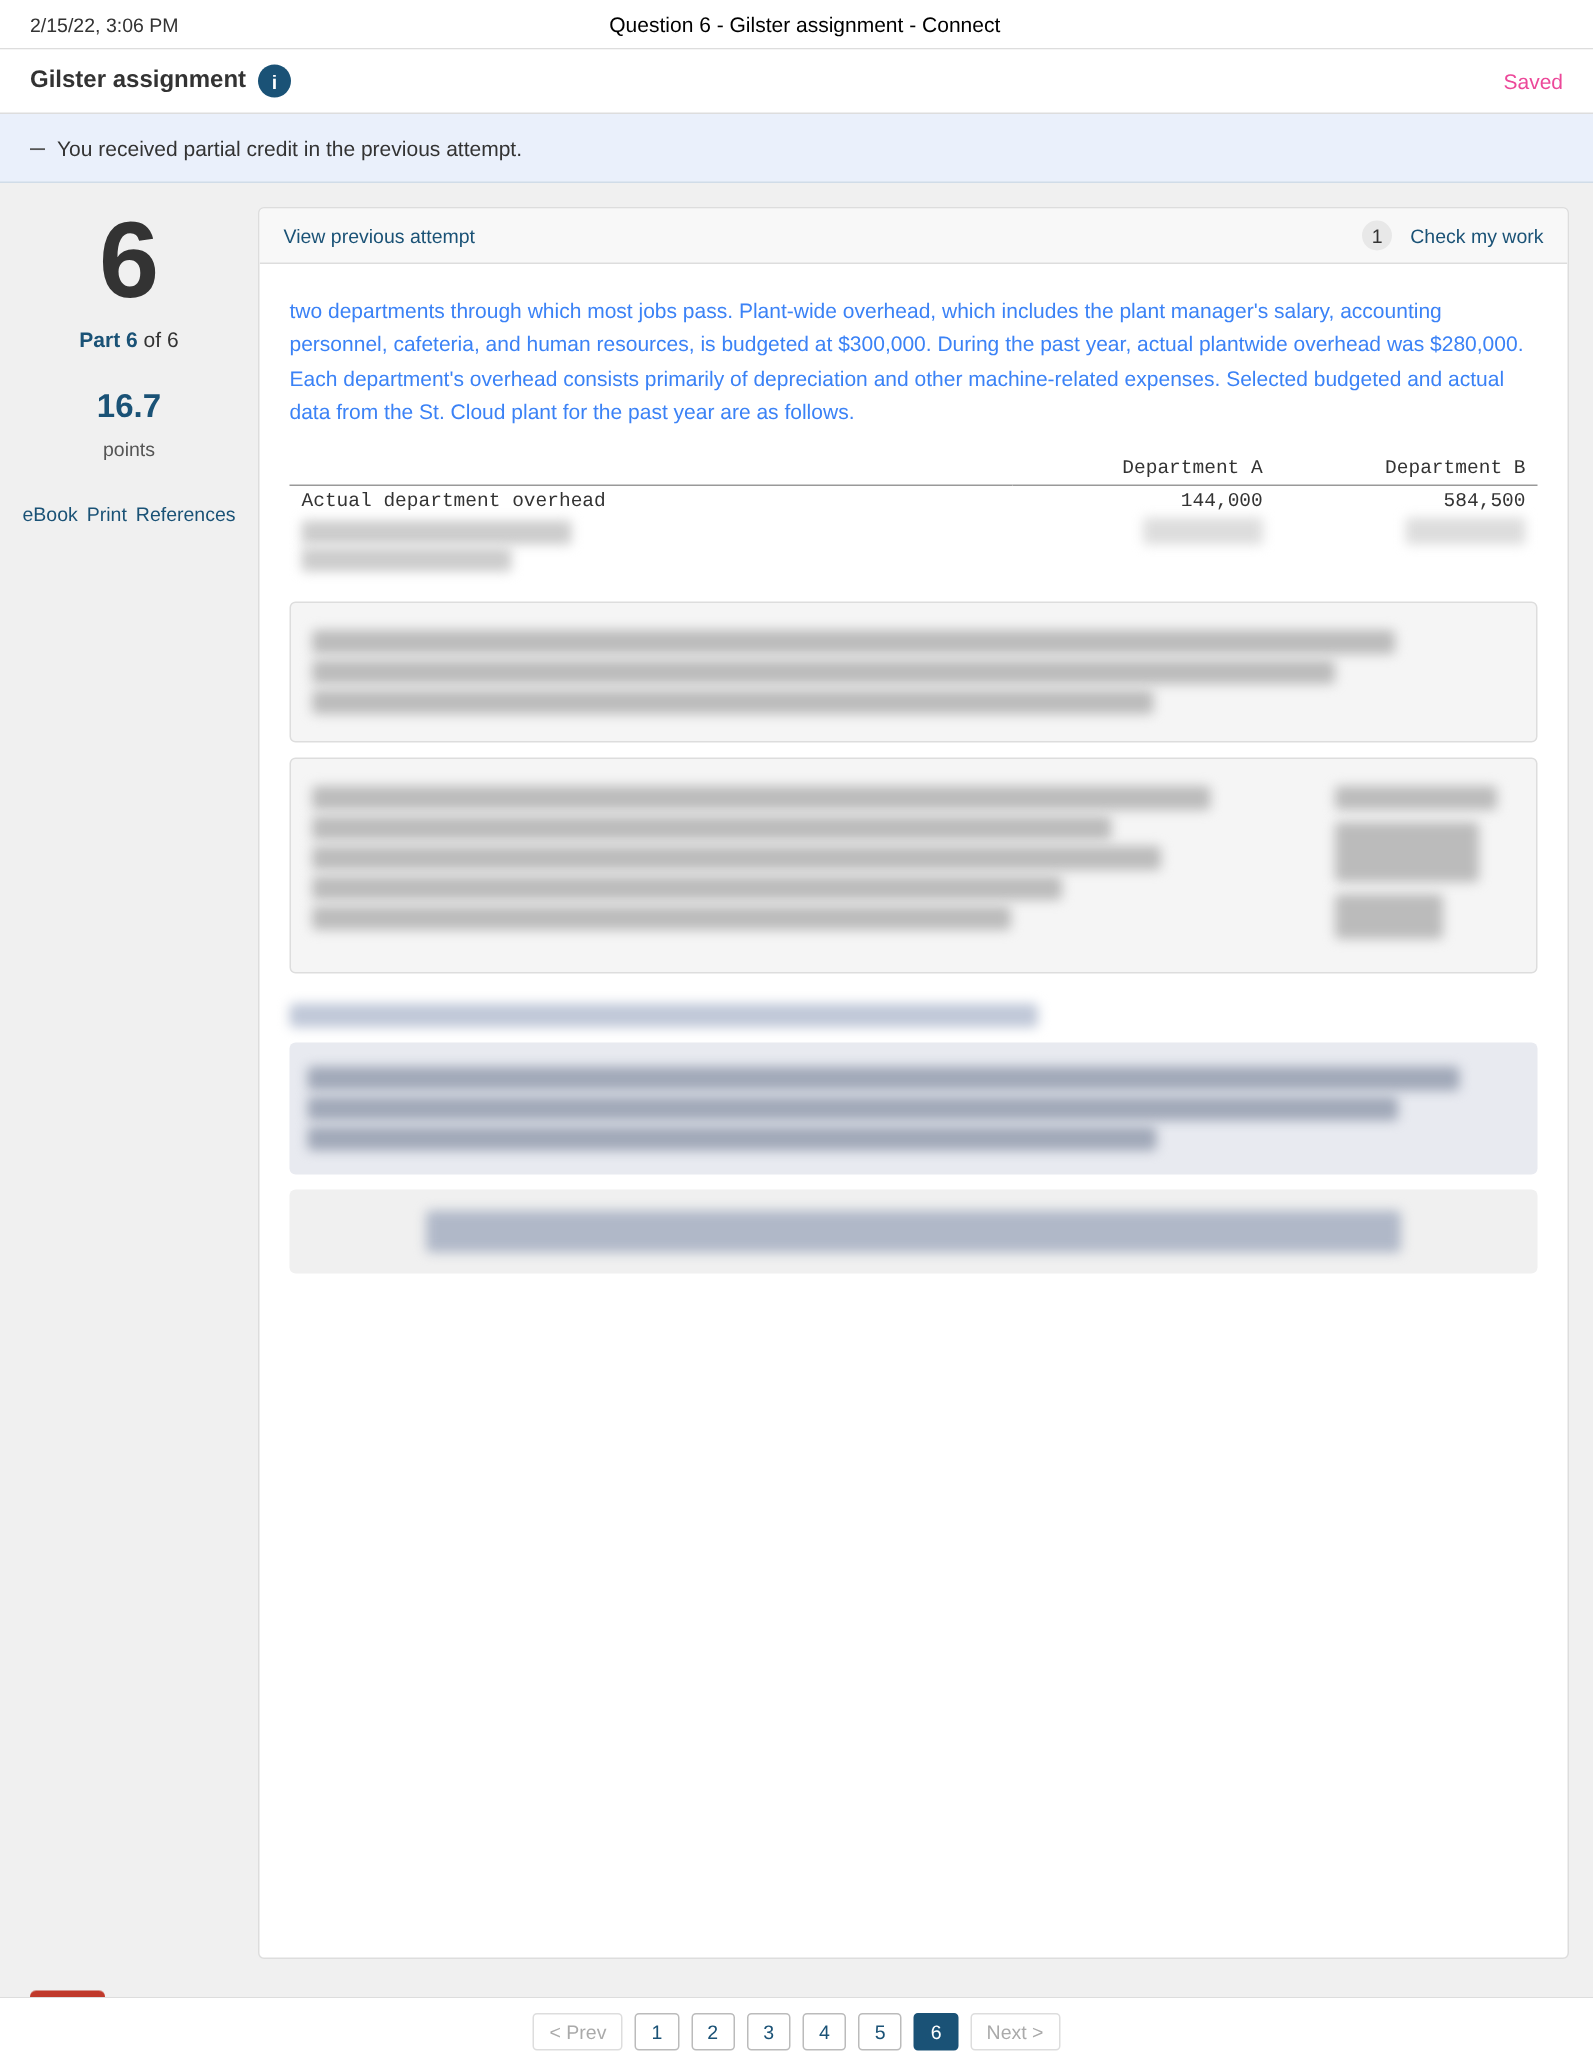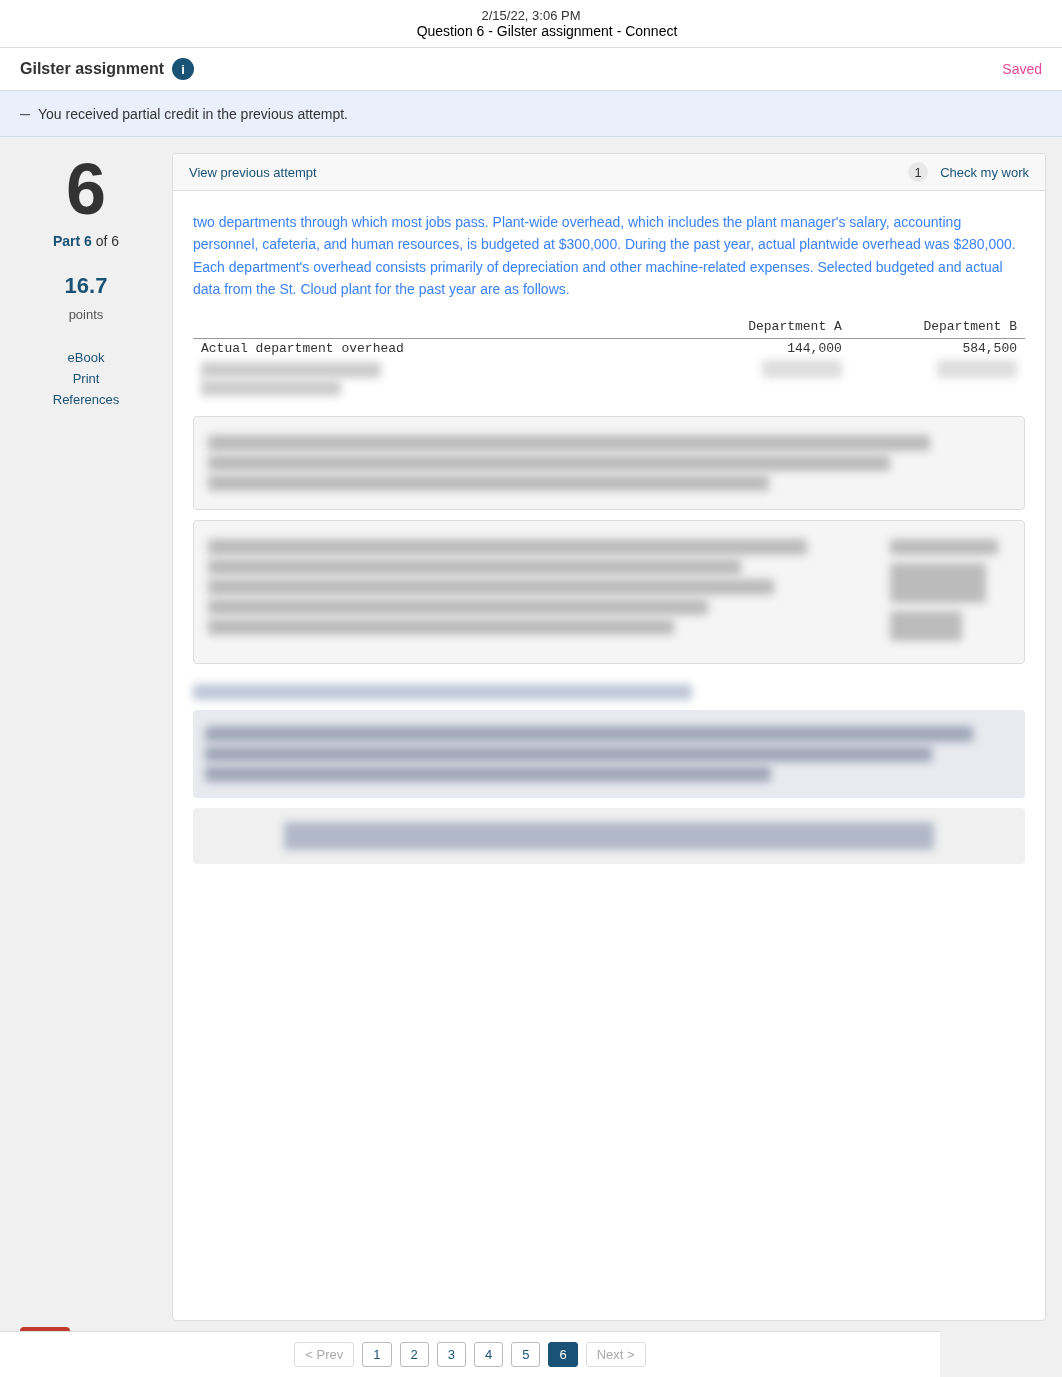--- a/index.html
+++ b/index.html
@@ -1,21 +1,21 @@
 <!DOCTYPE html>
 <html><head>
   <meta charset="utf-8">
   <style>
     * { box-sizing: border-box; margin: 0; padding: 0; }
     body { font-family: Arial, sans-serif; font-size: 14px; background: #f0f0f0; color: #333; width: 1062px; min-height: 1377px; }
 
     
     .top-bar {
       display: flex; align-items: center; justify-content: space-between;
-      padding: 8px 20px; background: #fff; border-bottom: 1px solid #ddd; flex-direction: column;
+      padding: 8px 20px; background: #fff; border-bottom: 1px solid #ddd;
     }
     .top-bar-timestamp { font-size: 13px; color: #333; }
     .top-bar-title { font-size: 14px; color: #000000; margin-left: 32px; }
 
     
     .header {
       display: flex; align-items: center; justify-content: space-between;
       padding: 10px 20px; background: #fff; border-bottom: 1px solid #ddd;
     }
     .header-left { display: flex; align-items: center; gap: 8px; }
@@ -52,21 +52,21 @@
 
     
     .left-sidebar {
       width: 140px; flex-shrink: 0; display: flex; flex-direction: column; align-items: center; gap: 8px;
     }
     .question-number { font-size: 72px; font-weight: bold; color: #333; line-height: 1; }
     .part-info { font-size: 14px; color: #333; text-align: center; margin-top: 0; }
     .part-info strong { color: #1a5276; }
     .points-value { font-size: 22px; font-weight: bold; color: #1a5276; margin-top: 16px; }
     .points-label { font-size: 13px; color: #555; }
-    .sidebar-links { display: flex; flex-direction: column; align-items: center; gap: 6px; margin-top: 20px; }
+    .sidebar-links { display: flex; flex-direction: row; align-items: center; gap: 6px; margin-top: 20px; }
     .sidebar-link { color: #1a5276; font-size: 13px; text-decoration: none; cursor: pointer; }
 
     
     .question-card {
       flex: 1; background: #fff; border: 1px solid #ddd; border-radius: 4px; overflow: hidden;
     }
     .question-card-header {
       display: flex; align-items: center; justify-content: space-between;
       padding: 8px 16px; background: #f8f8f8; border-bottom: 1px solid #ddd;
     }
@@ -87,21 +87,21 @@
     .data-table .col-dept-a { width: 20%; text-align: right; }
     .data-table .col-dept-b { width: 20%; text-align: right; }
     .data-table .header-row td { font-weight: normal; text-align: right; border-bottom: 1px solid #999; padding-bottom: 4px; }
 
     
     .blurred { filter: blur(4px); user-select: none; background: #f5f5f5; padding: 8px; border-radius: 2px; }
     .blurred-input { filter: blur(4px); display: inline-block; background: #ddd; min-width: 80px; height: 20px; border-radius: 2px; }
 
     
     .footer-pagination {
-      position: fixed; bottom: 0; left: 0; width: 940px;
+      position: fixed; bottom: 0; left: 0; width: 1062px;
       display: flex; align-items: center; justify-content: center;
       background: #fff; border-top: 1px solid #ddd; padding: 10px; gap: 8px;
     }
     .page-btn {
       padding: 4px 10px; border: 1px solid #bbb; background: #fff;
       font-size: 13px; cursor: pointer; border-radius: 3px; color: #1a5276;
     }
     .page-btn.active { background: #1a5276; color: #fff; border-color: #1a5276; }
     .page-btn.disabled { color: #aaa; cursor: default; border-color: #ddd; }
     .logo-box { width: 50px; height: 40px; background: #c0392b; position: fixed; bottom: 10px; left: 20px; border-radius: 4px; }

